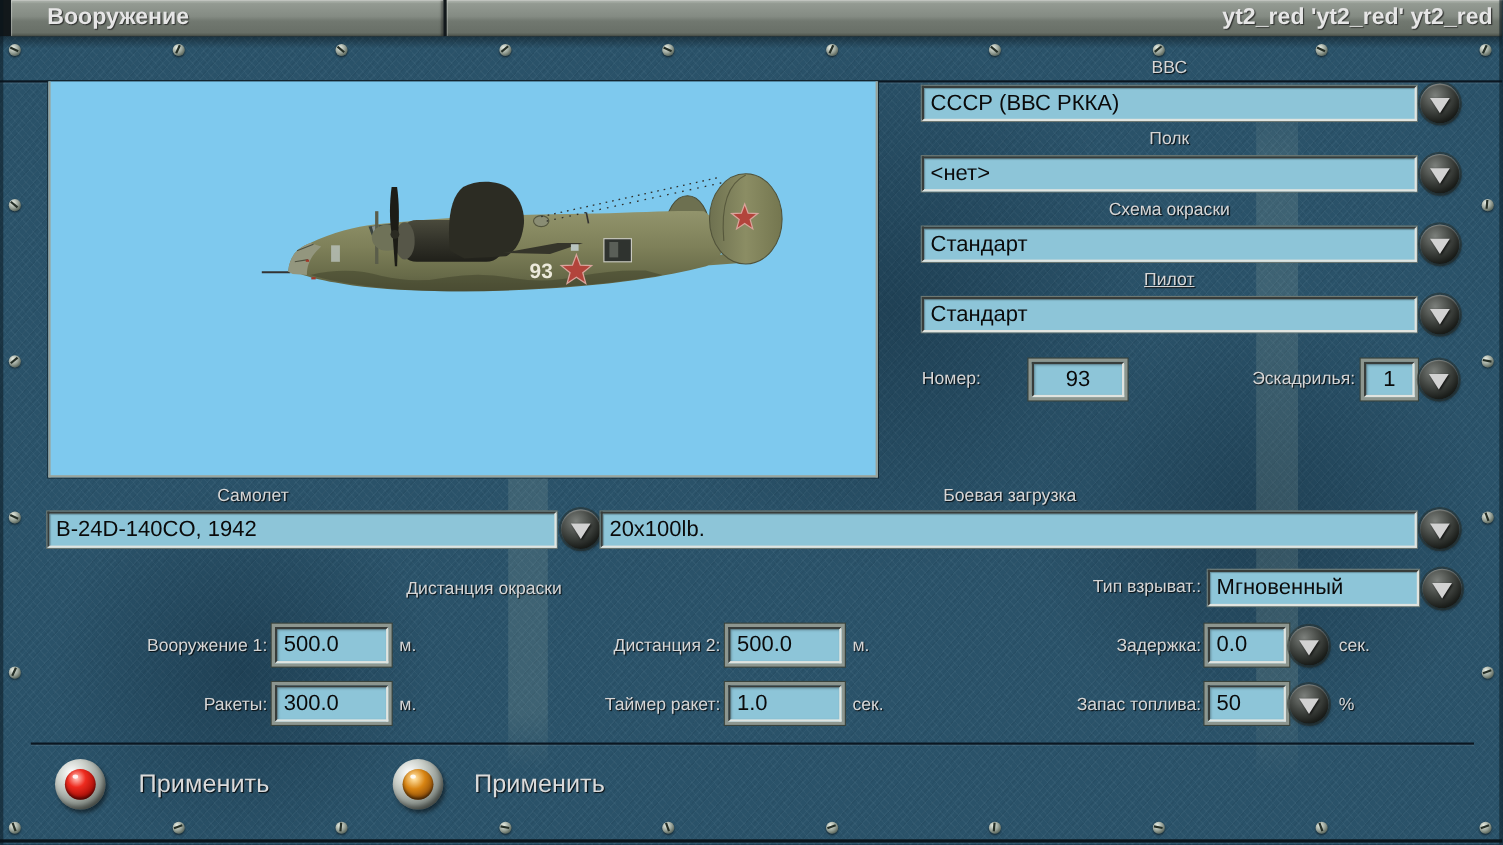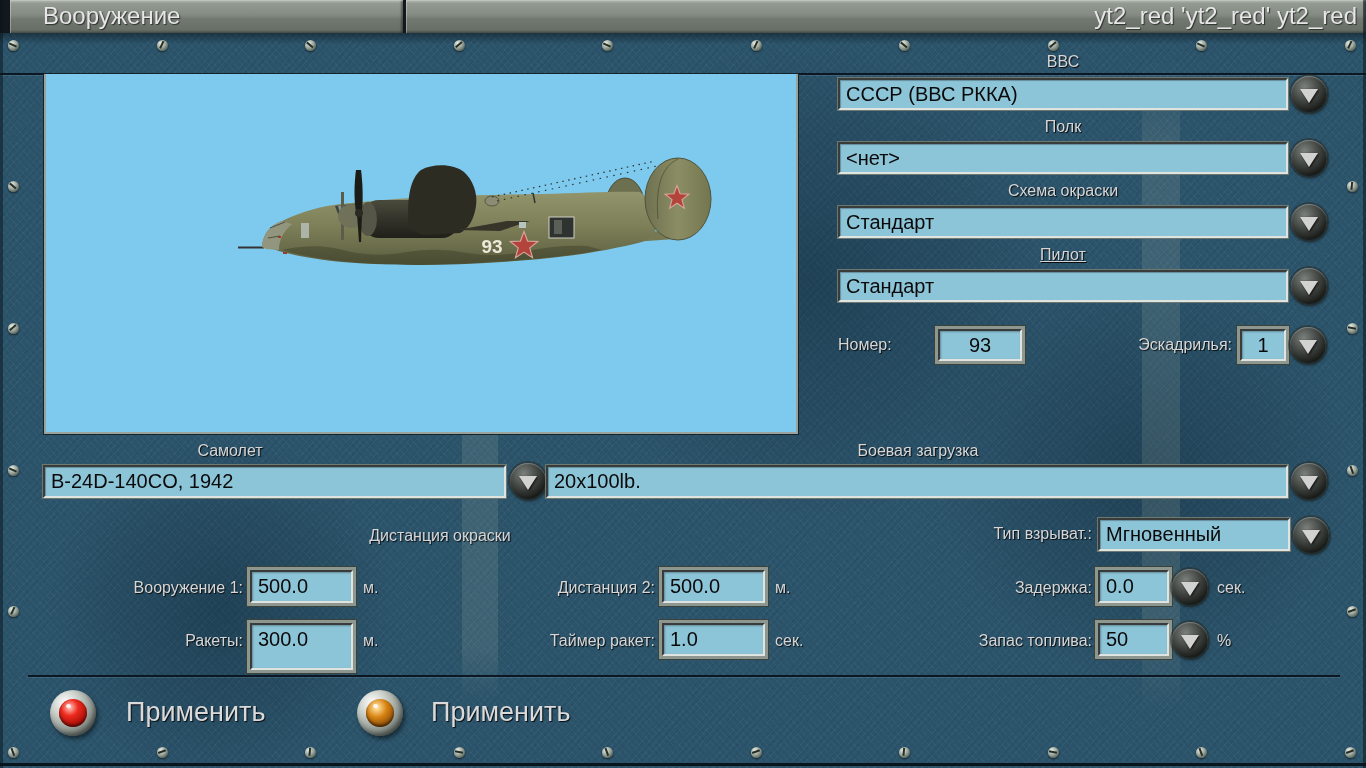--- a/index.html
+++ b/index.html
@@ -10,21 +10,21 @@
       repeating-linear-gradient(48deg, rgba(165,195,210,.05) 0 1px, transparent 1px 5px),
       repeating-linear-gradient(-48deg, rgba(165,195,210,.05) 0 1px, transparent 1px 5px),
       repeating-linear-gradient(132deg, rgba(0,12,22,.05) 2px 3px, transparent 3px 8px);}
   .blob{position:absolute;border-radius:50%;background:radial-gradient(circle,rgba(6,24,38,.30),transparent 68%);pointer-events:none;}
   .streak{position:absolute;background:linear-gradient(180deg,transparent,rgba(196,208,184,.13) 14%,rgba(196,208,184,.13) 86%,transparent);pointer-events:none;}
   
   .tabbar{position:absolute;left:0;top:0;width:1366px;height:33px;background:#12181b;}
   .tab{position:absolute;top:0;height:33px;
     background:linear-gradient(180deg,#bcc2ba 0,#939a92 10%,#848b83 45%,#717870 58%,#686f67 90%,#4d544c 100%);
     box-shadow:inset 1px 1px 0 rgba(255,255,255,.3), inset -2px 0 2px rgba(0,0,0,.35);}
-  .tab-label{color:#e6e6e6;font-size:24px;line-height:32px;text-shadow:1px 1px 1px rgba(25,25,25,.75);white-space:nowrap;}
+  .tab-label{color:#e6e6e6;font-size:21px;line-height:32px;text-shadow:1px 1px 1px rgba(25,25,25,.75);white-space:nowrap;font-weight:bold;}
   .topshade{position:absolute;left:0;top:33px;width:100%;height:11px;background:linear-gradient(rgba(0,0,0,.38),transparent);pointer-events:none;}
   .bottomline{position:absolute;left:0;top:763px;width:100%;height:3px;background:#0a161d;}
   .edges{position:absolute;inset:0;box-shadow:inset 3px 0 0 rgba(8,20,28,.5), inset -3px 0 0 rgba(8,20,28,.5);pointer-events:none;z-index:9;}
   
   .hr{position:absolute;height:2px;background:#0b1722;box-shadow:0 1px 0 rgba(255,255,255,.1);}
   
   .screw{position:absolute;width:11px;height:11px;border-radius:50%;z-index:3;
     background:radial-gradient(circle at 35% 30%, #eaf0e6, #9aa49a 45%, #556055 78%, #2c362c);
     box-shadow:0 1px 2px rgba(0,0,0,.55);}
   .screw::after{content:"";position:absolute;left:1.5px;right:1.5px;top:4.6px;height:1.6px;background:#242e26;transform:rotate(var(--rot,30deg));}
@@ -54,21 +54,21 @@
   .jewel{position:absolute;width:46px;height:46px;border-radius:50%;z-index:4;cursor:pointer;
     background:radial-gradient(circle at 33% 28%, #ffffff, #ccd1cb 30%, #8d948e 62%, #545b55 86%, #373d38);
     box-shadow:2px 3px 4px rgba(0,0,0,.5), inset -2px -3px 4px rgba(0,0,0,.35);}
   .jewel::before{content:"";position:absolute;inset:9px;border-radius:50%;}
   .jewel.red::before{background:radial-gradient(circle at 38% 30%, #ffb6ae 4%, #ee2b1f 32%, #ad1009 68%, #6b0602);
     box-shadow:inset 0 -2px 3px rgba(0,0,0,.55);}
   .jewel.amber::before{background:radial-gradient(circle at 38% 30%, #ffde9c 5%, #d88412 38%, #91500a 72%, #552c04);
     box-shadow:inset 0 -2px 3px rgba(0,0,0,.55);}
   .jewel::after{content:"";position:absolute;left:16px;top:14px;width:5px;height:4px;border-radius:50%;
     background:rgba(255,255,255,.85);}
-  .btn-label{position:absolute;color:#dadada;font-size:27px;line-height:24px;white-space:nowrap;
+  .btn-label{position:absolute;color:#dadada;font-size:23px;line-height:24px;white-space:nowrap;
     text-shadow:1px 1px 1px rgba(0,0,0,.85);z-index:4;}
 </style>
 </head>
 <body>
 
 <div id="screen">
 
   <div class="blob" style="left:560px;top:30px;width:500px;height:500px;"></div>
   <div class="blob" style="left:930px;top:260px;width:430px;height:430px;"></div>
   <div class="blob" style="left:40px;top:430px;width:360px;height:360px;"></div>
@@ -228,21 +228,21 @@
   <div class="lbl" style="left:775px;top:576px;">м.</div>
 
   <div class="lbl right" style="right:274px;top:576px;">Задержка:</div>
   <div class="field framed" style="left:1098px;top:570px;width:71px;height:33px;">0.0</div>
   <div class="ddbtn" style="left:1172px;top:569px;">
       <span class="tri"></span>
     </div>
   <div class="lbl" style="left:1217px;top:576px;">сек.</div>
 
   <div class="lbl right" style="right:1123px;top:629px;">Ракеты:</div>
-  <div class="field framed" style="left:250px;top:623px;width:103px;height:47px;">300.0</div>
+  <div class="field framed" style="left:250px;top:623px;width:103px;height:33px;">300.0</div>
   <div class="lbl" style="left:363px;top:629px;">м.</div>
 
   <div class="lbl right" style="right:711px;top:629px;">Таймер ракет:</div>
   <div class="field framed" style="left:662px;top:623px;width:103px;height:33px;">1.0</div>
   <div class="lbl" style="left:775px;top:629px;">сек.</div>
 
   <div class="lbl right" style="right:274px;top:629px;">Запас топлива:</div>
   <div class="field framed" style="left:1098px;top:623px;width:71px;height:33px;">50</div>
   <div class="ddbtn" style="left:1172px;top:622px;">
       <span class="tri"></span>

